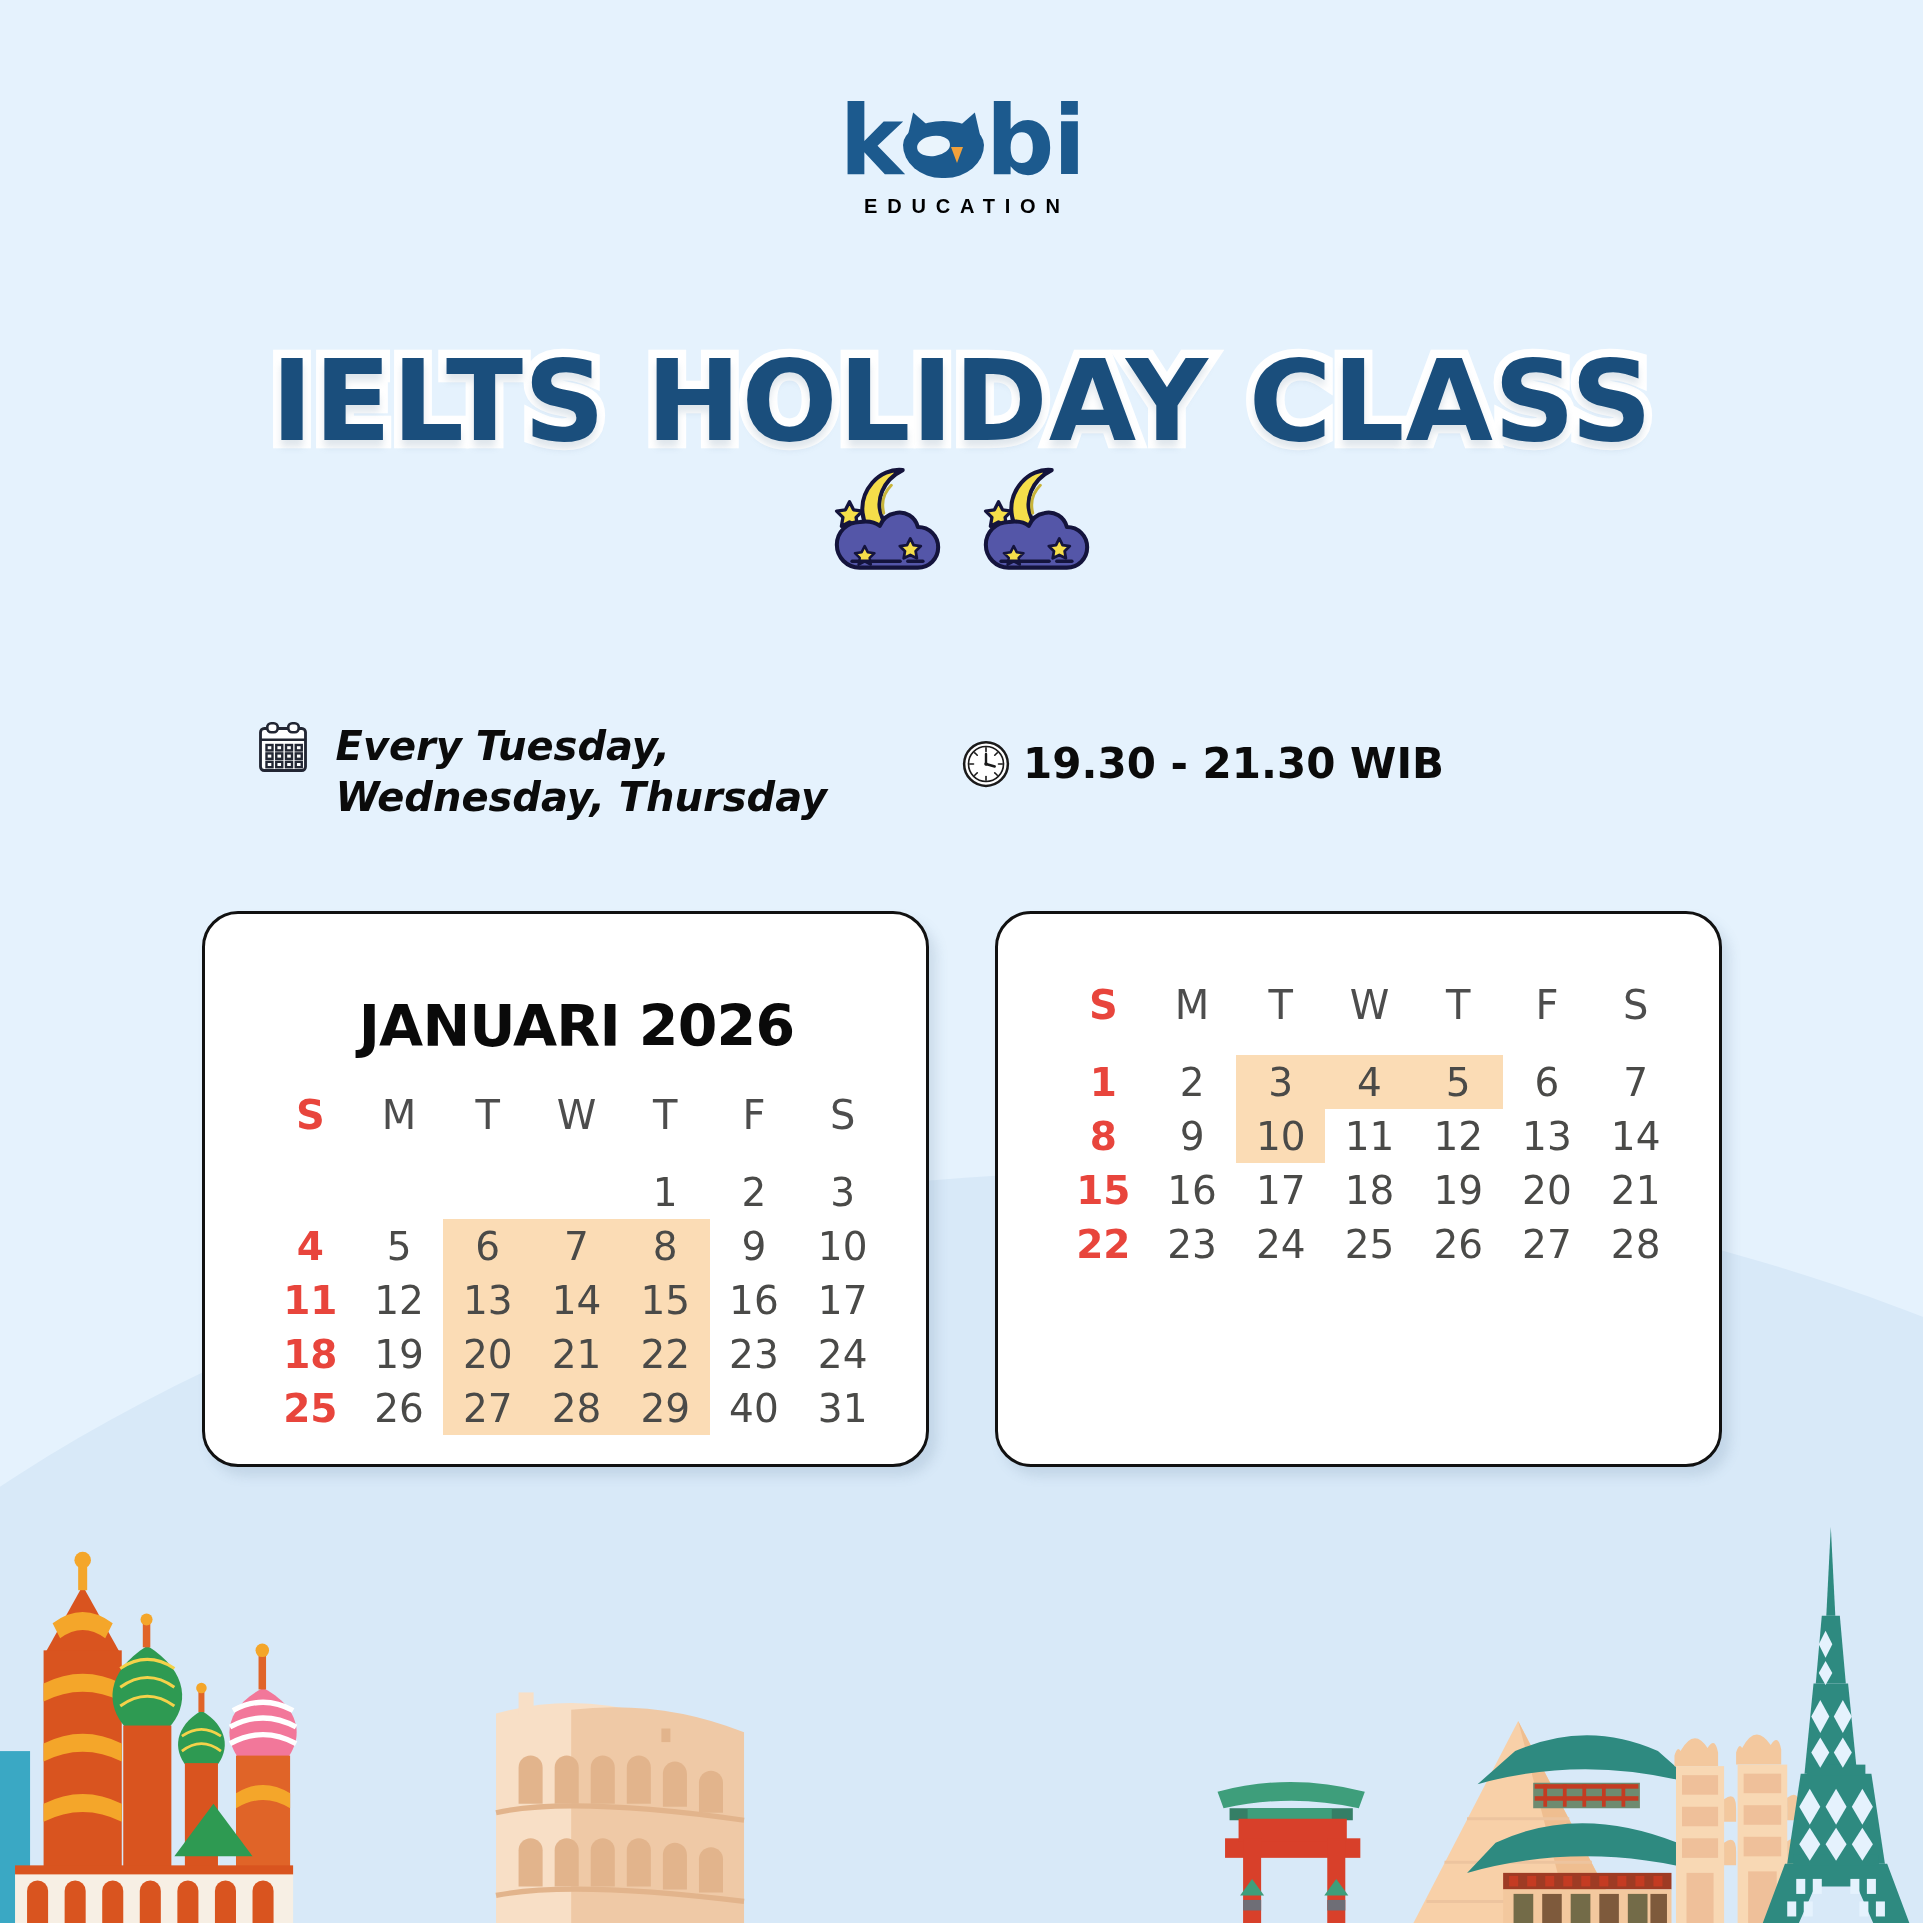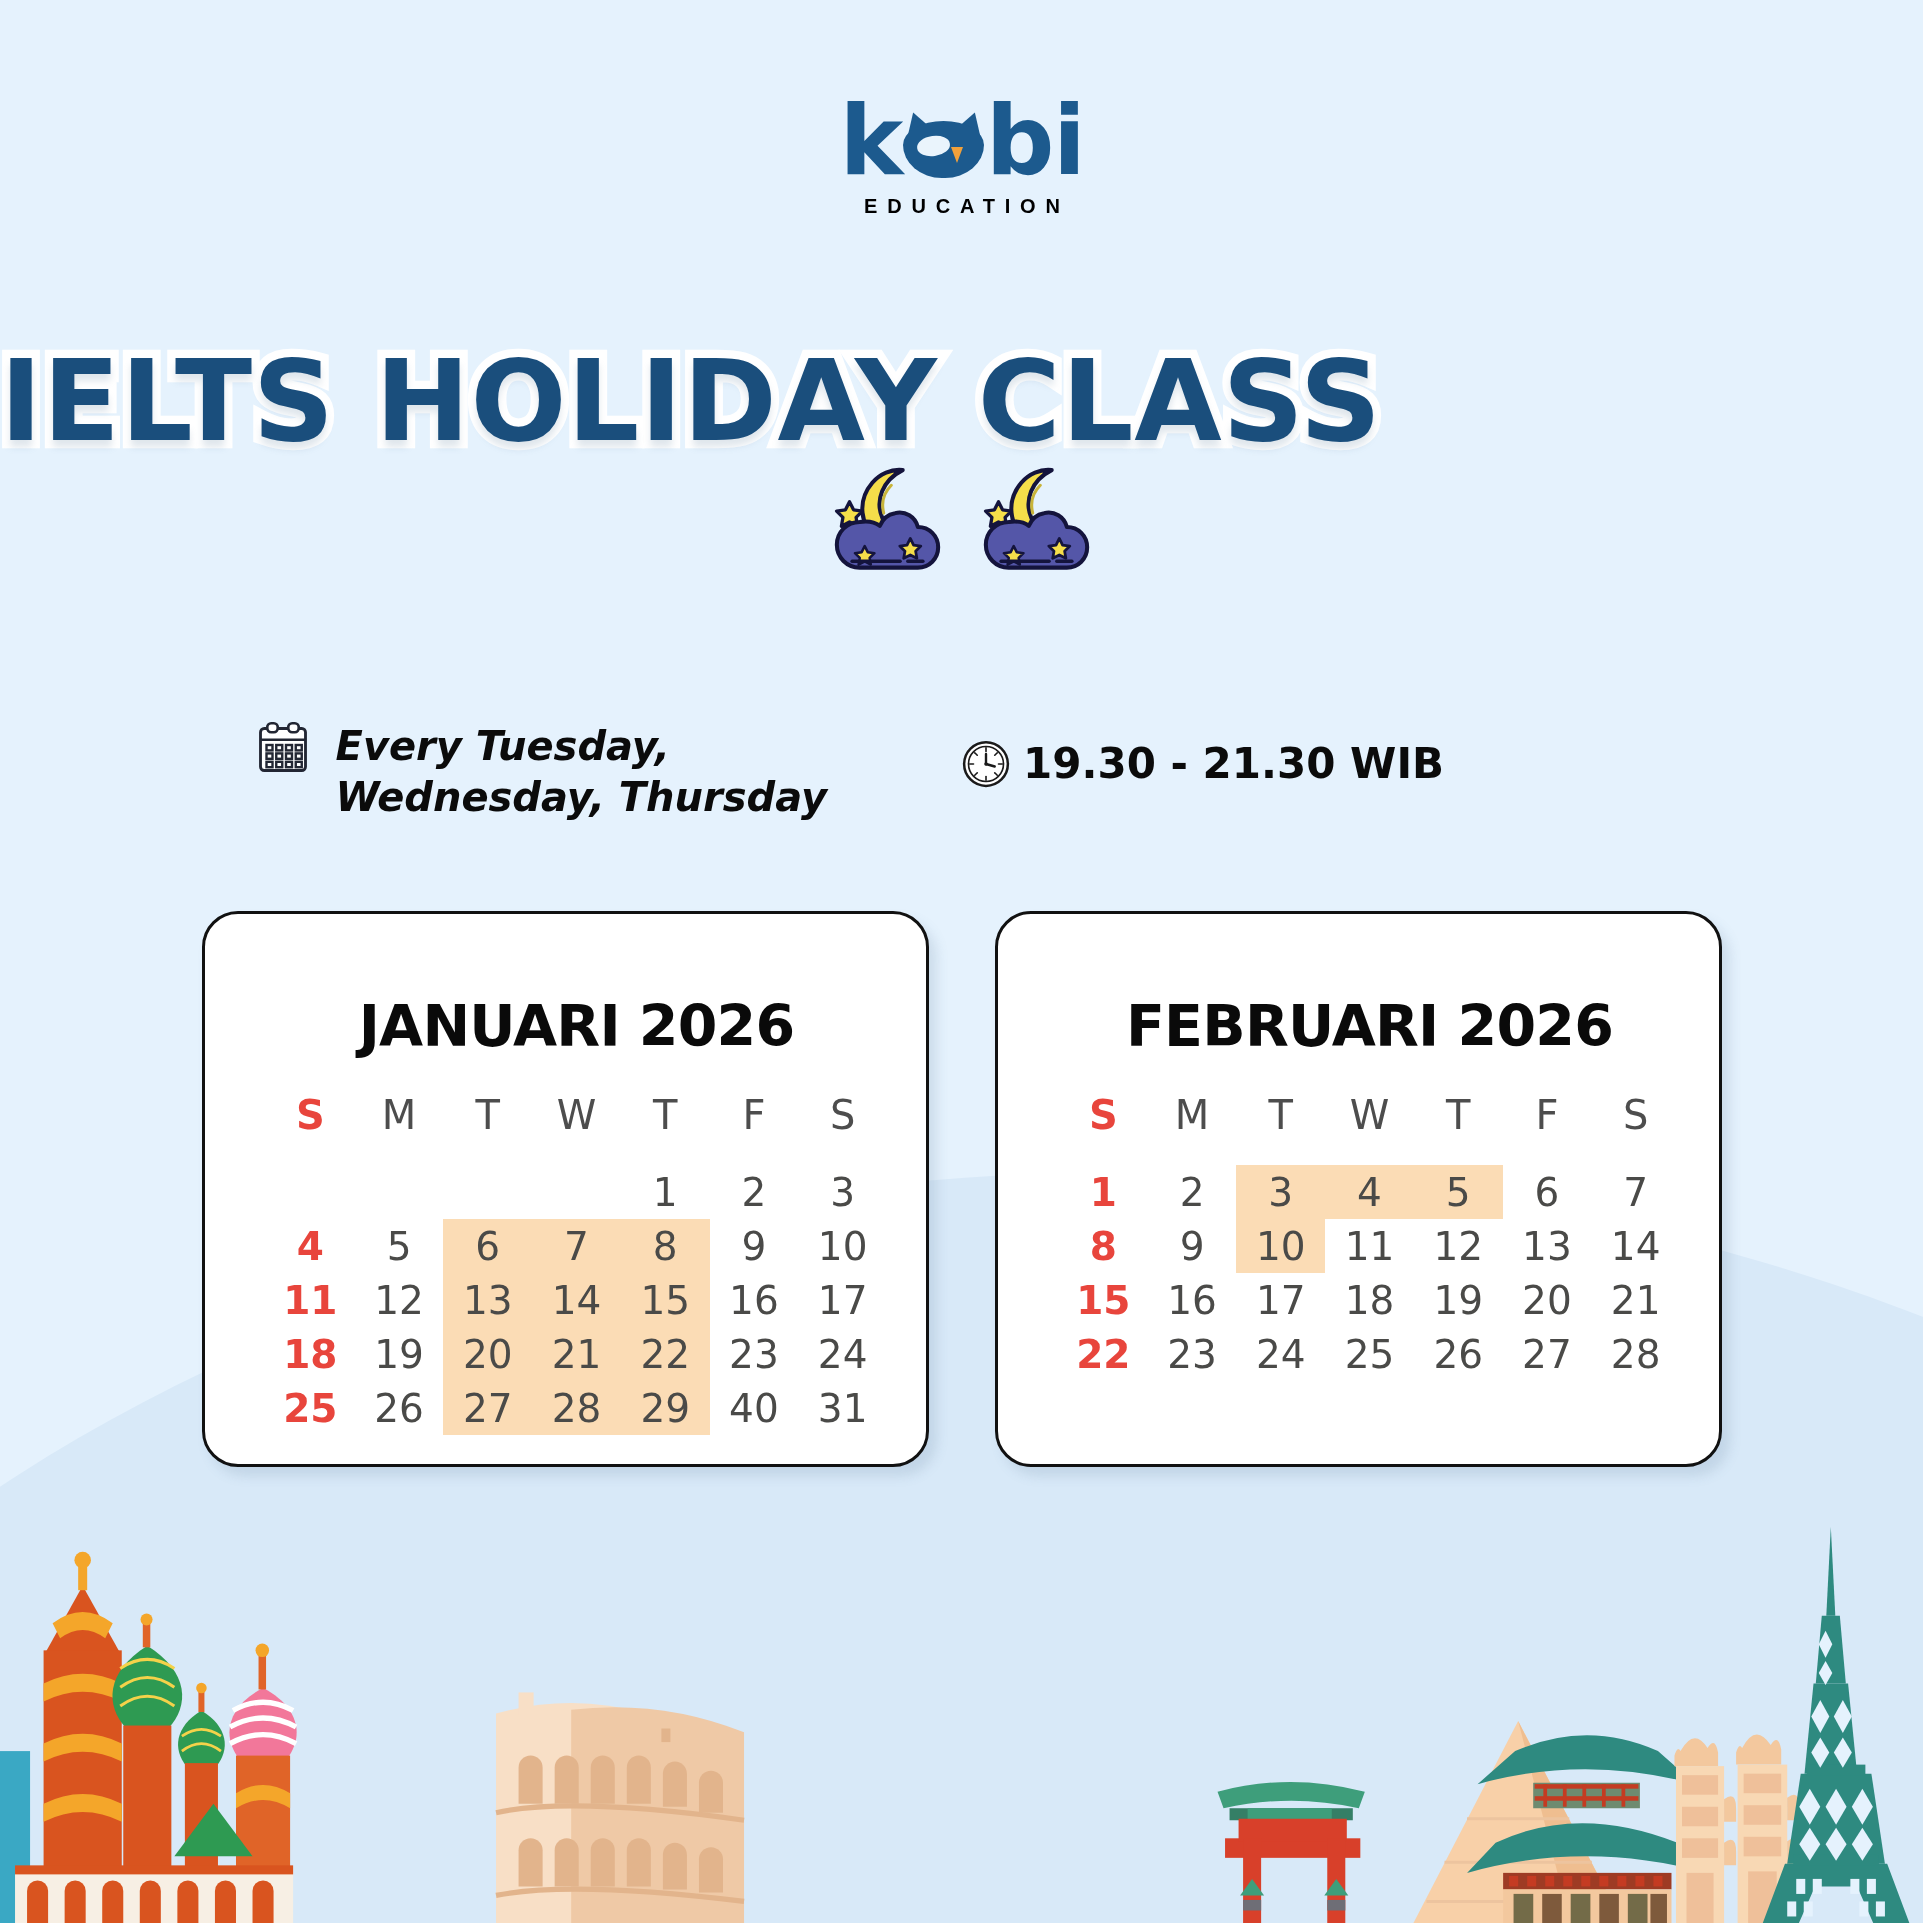--- a/index.html
+++ b/index.html
@@ -65,21 +65,21 @@
   }
   #logo-sub{
     font-family:"Liberation Sans", sans-serif;
     font-size:20px; font-weight:bold; letter-spacing:9.8px;
     color:#000000; margin-top:12px; margin-left:9.8px;
   }
 
   
   #headline-wrap{
     position:absolute; top:340px; left:0; width:1924px;
-    z-index:5; 
+    z-index:5; text-align:center;
   }
   #headline-main{
     font-family:"DejaVu Sans", sans-serif;
     font-weight:bold;
     font-size:113px;
     letter-spacing:0.8px;
     color:#1A4E7C;
     -webkit-text-stroke:16.5px #FFFFFF;
     paint-order:stroke fill;
     line-height:1.08;
@@ -326,21 +326,20 @@
         <div class="cell sun">25</div>
         <div class="cell">26</div>
         <div class="cell hl">27</div>
         <div class="cell hl">28</div>
         <div class="cell hl">29</div>
         <div class="cell">40</div>
         <div class="cell">31</div>
       </div>
   </div>
   <div class="cal-card">
-    <div class="cal-title">FEBRUARI 2026</div>
     <div class="cal-grid">
         <div class="dow sun">S</div>
         <div class="dow">M</div>
         <div class="dow">T</div>
         <div class="dow">W</div>
         <div class="dow">T</div>
         <div class="dow">F</div>
         <div class="dow">S</div>
         <div class="cell sun">1</div>
         <div class="cell">2</div>

